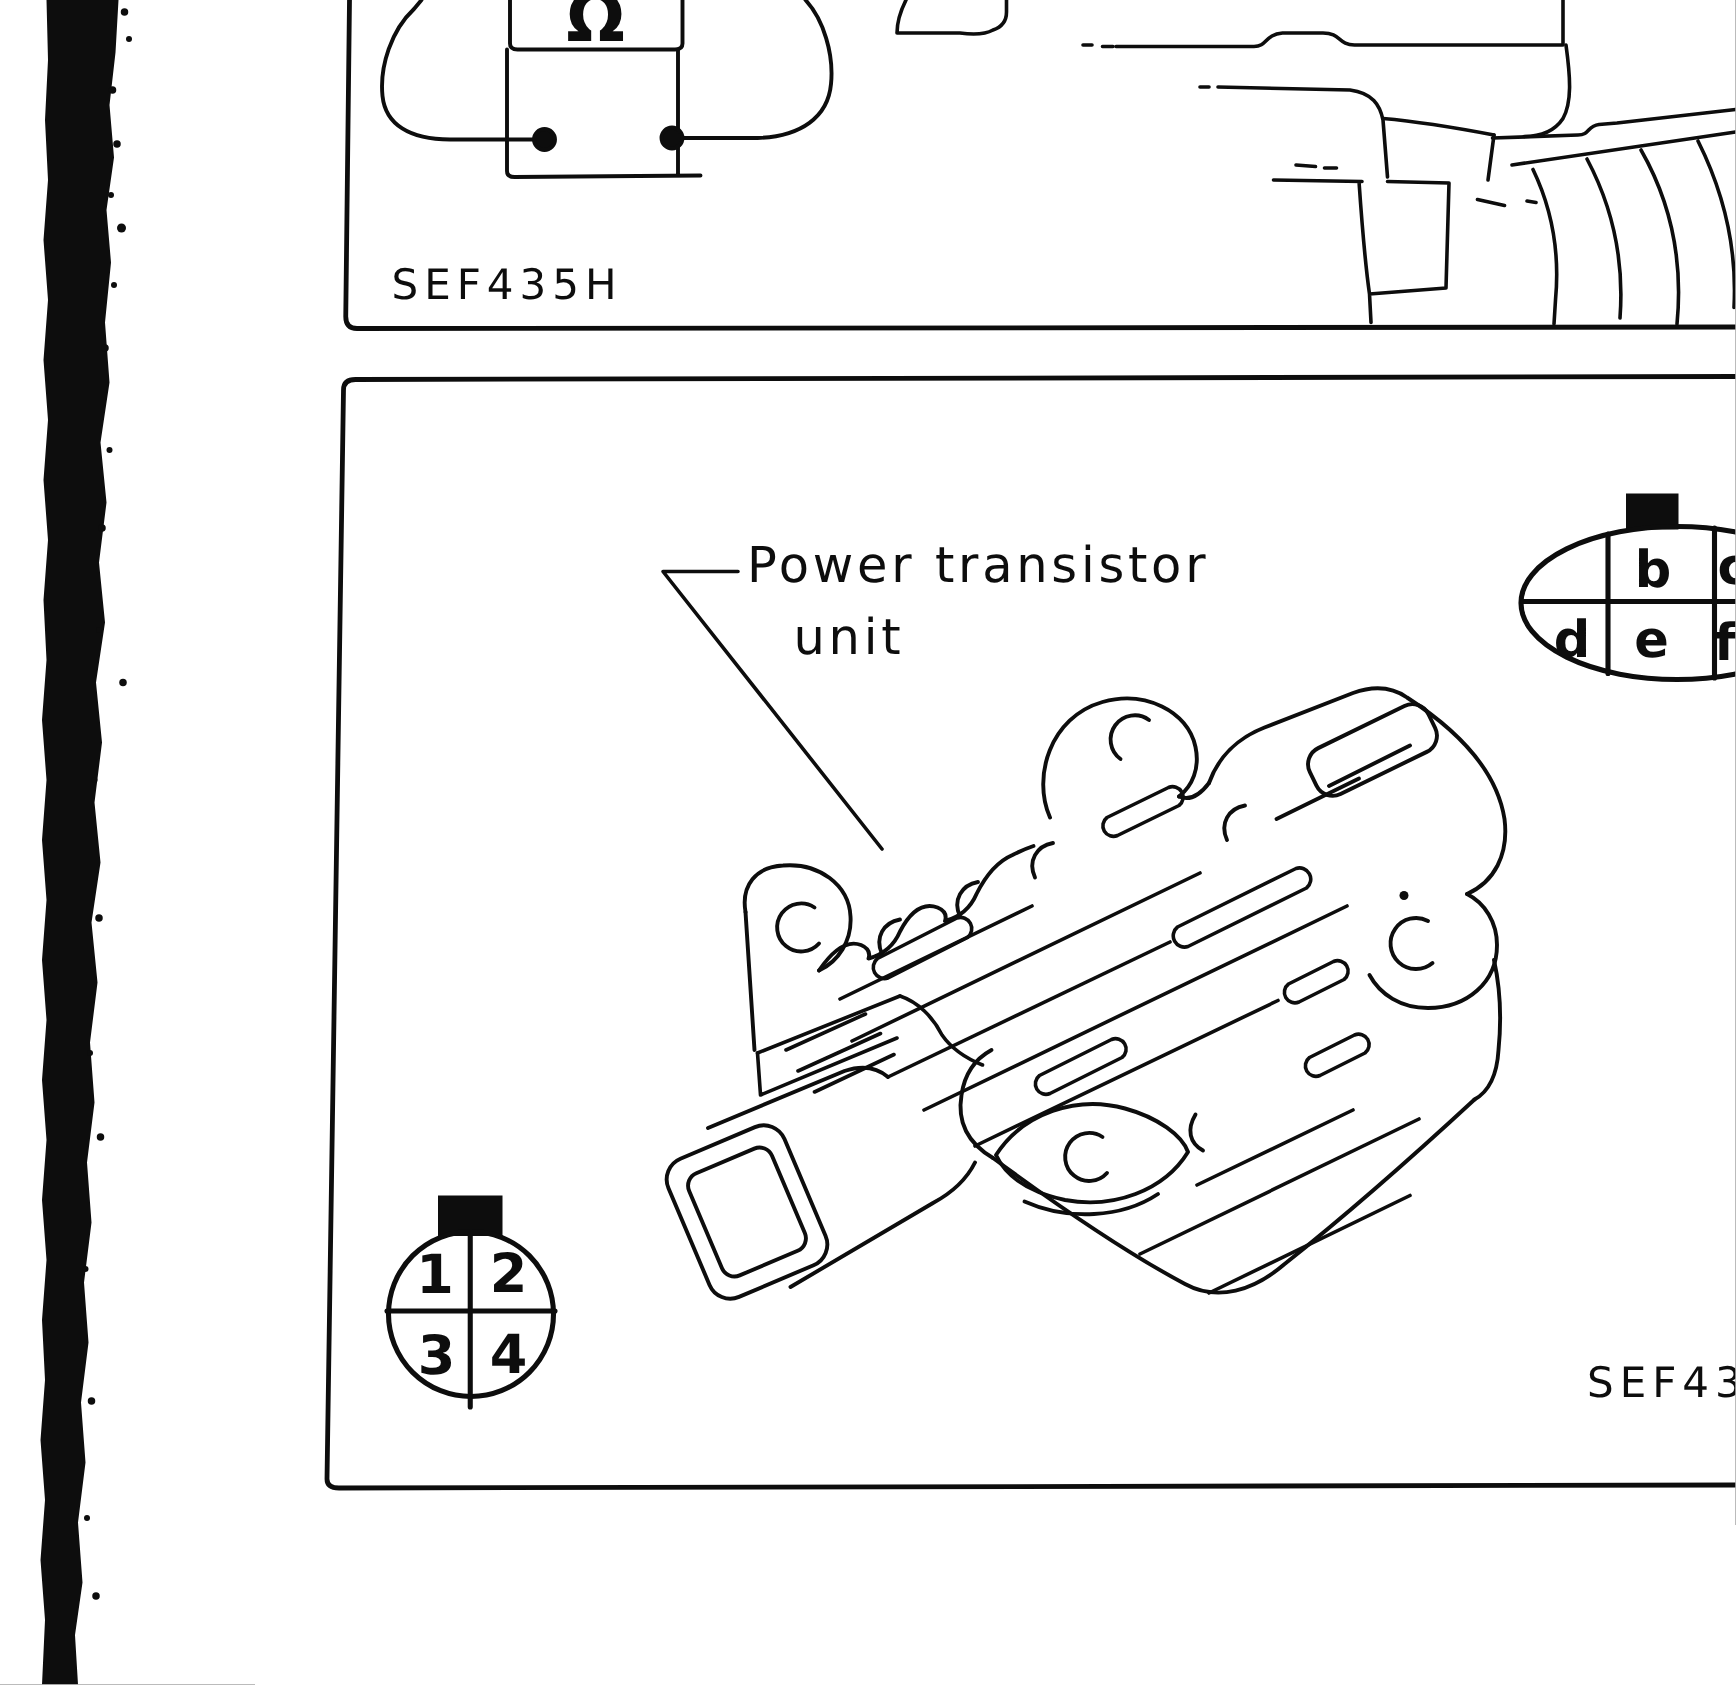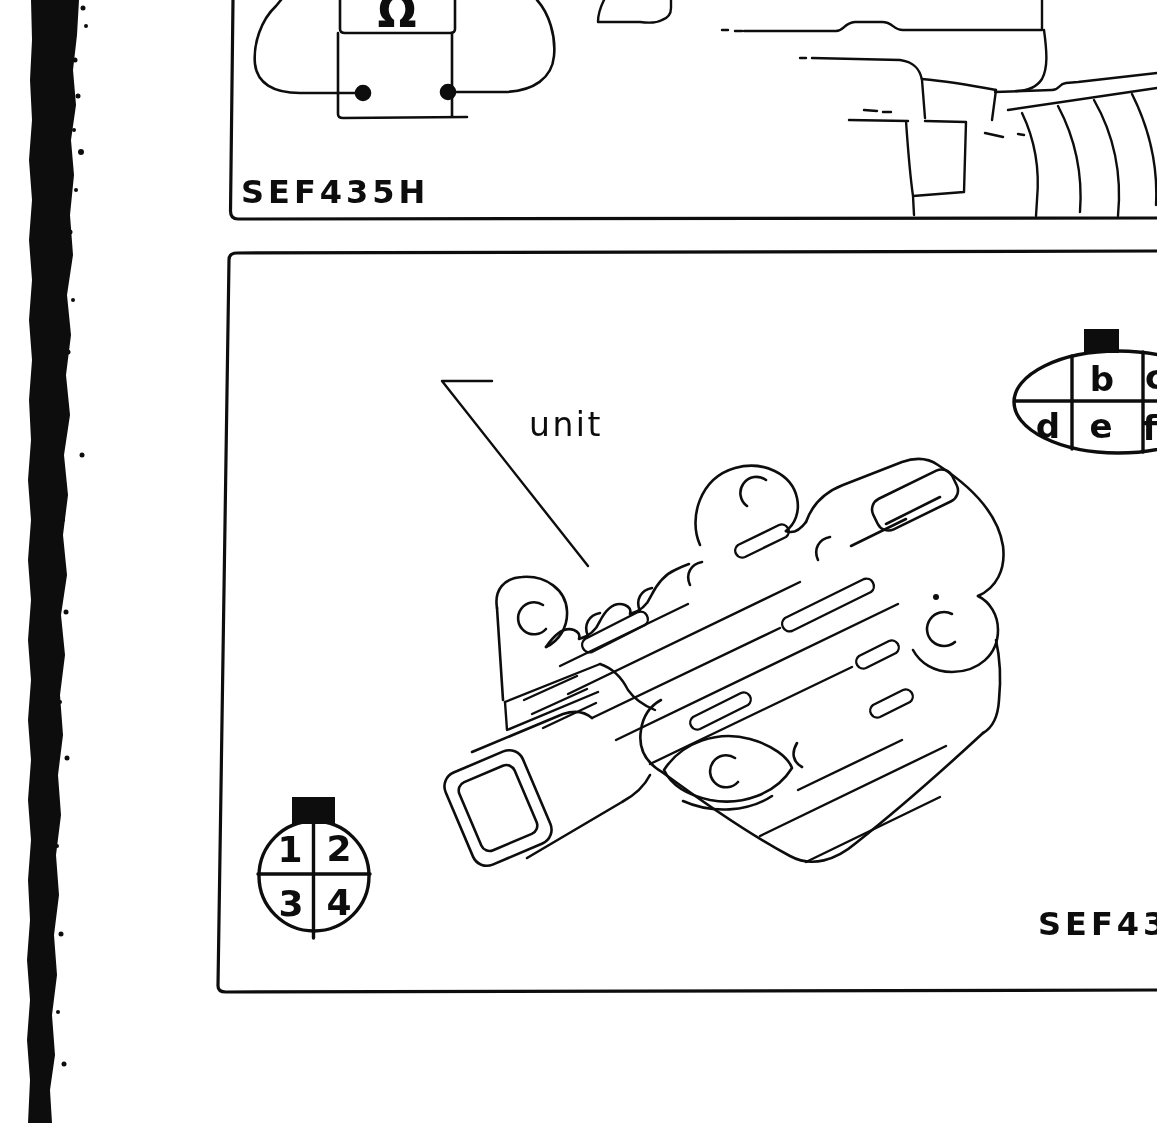--- a/index.html
+++ b/index.html
@@ -5,21 +5,21 @@
   html,body{margin:0;padding:0;background:#888;}
   #page{
     position:relative;width:1157px;height:1123px;background:#ffffff;
     overflow:hidden;font-family:"DejaVu Sans",sans-serif;color:#0d0d0d;
   }
   #art{position:absolute;left:0;top:0;width:1157px;height:1123px;}
   .label{
     position:absolute;color:#0d0d0d;white-space:nowrap;line-height:1;
     font-family:"DejaVu Sans",sans-serif;
   }
-  .code{font-size:32px;font-weight:700;letter-spacing:4px;}
+  .code{font-size:28px;font-weight:400;letter-spacing:4px;margin-left:20px;}
   .callout{font-size:33px;font-weight:400;letter-spacing:2.5px;}
   svg text{font-family:"DejaVu Sans",sans-serif;}
 </style>
 </head>
 <body>
 
 <div id="page">
 
   <svg id="art" viewBox="0 0 1157 1123">
 
@@ -185,16 +185,17 @@
           <text x="1048" y="438">d</text>
           <text x="1101" y="438">e</text>
           <text x="1150" y="440">f</text>
         </g>
       </g>
     </g>
   </svg>
 
   <div class="label code" style="left:241px;top:176px;">SEF435H</div>
 
+  <div class="label callout" style="left:498px;top:360px;">Power transistor</div>
   <div class="label callout" style="left:529px;top:408px;">unit</div>
 
   <div class="label code" style="left:1038px;top:908px;">SEF43</div>
 </div>
 
 </body></html>

